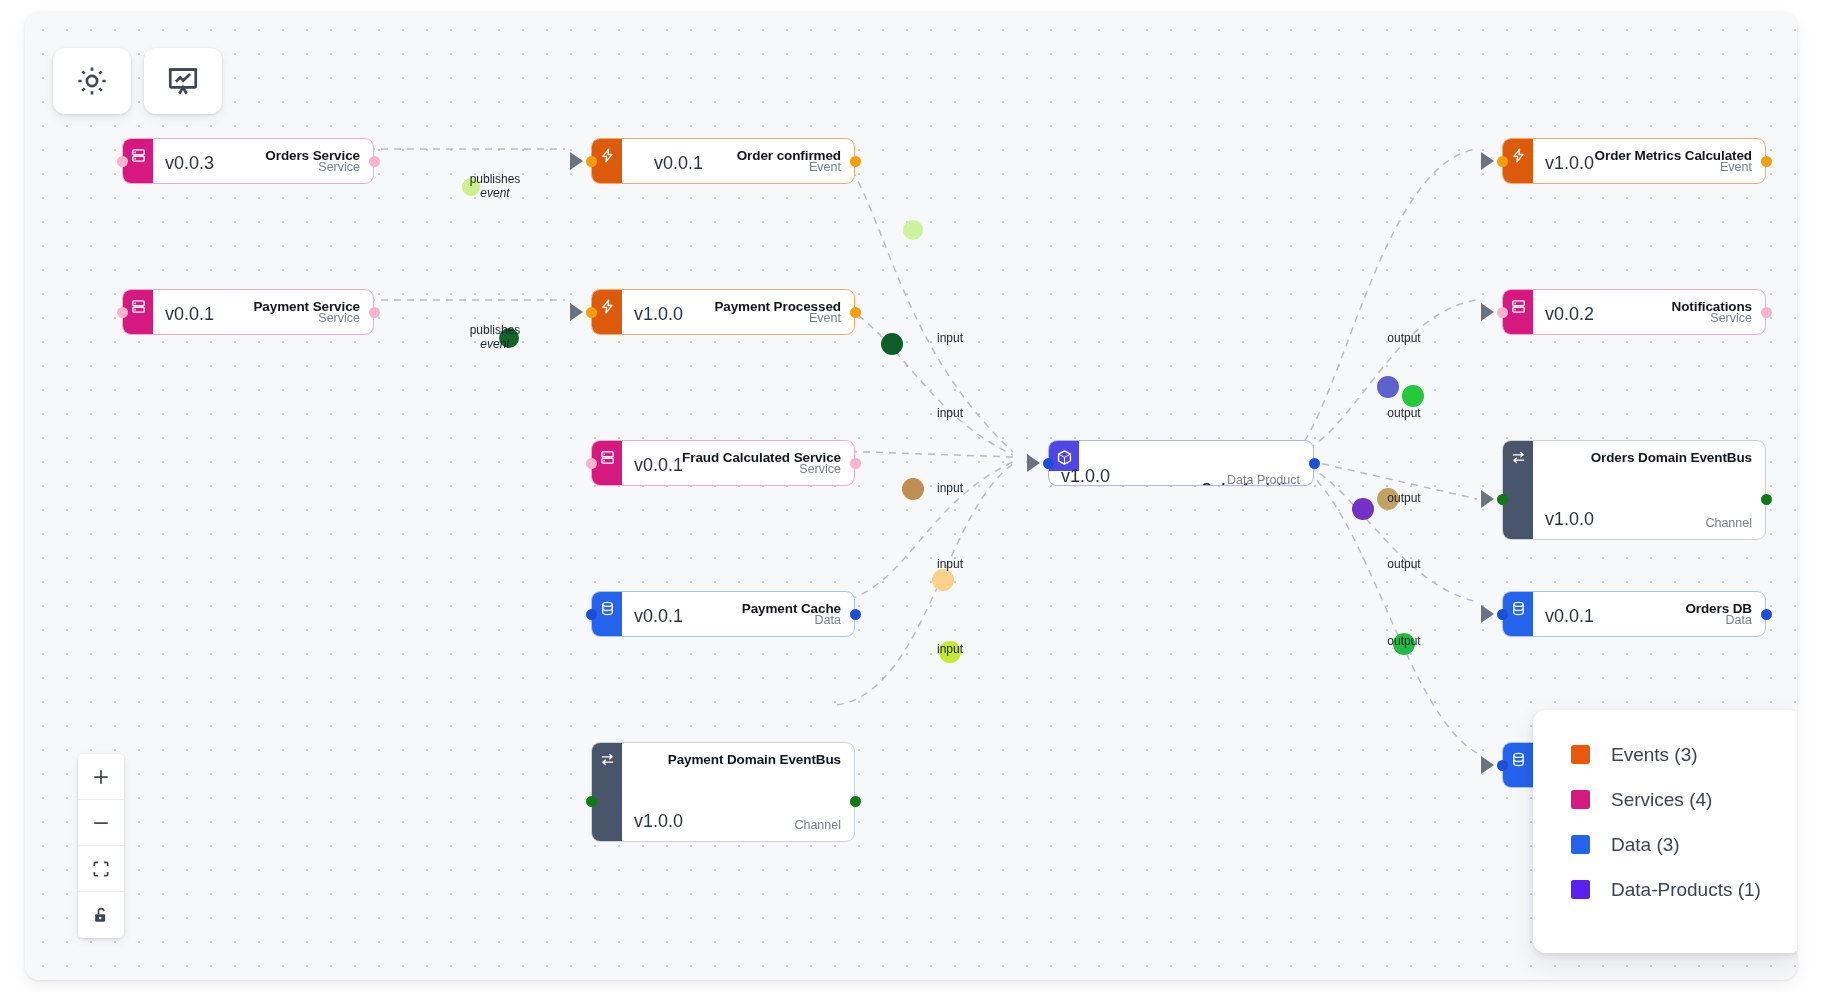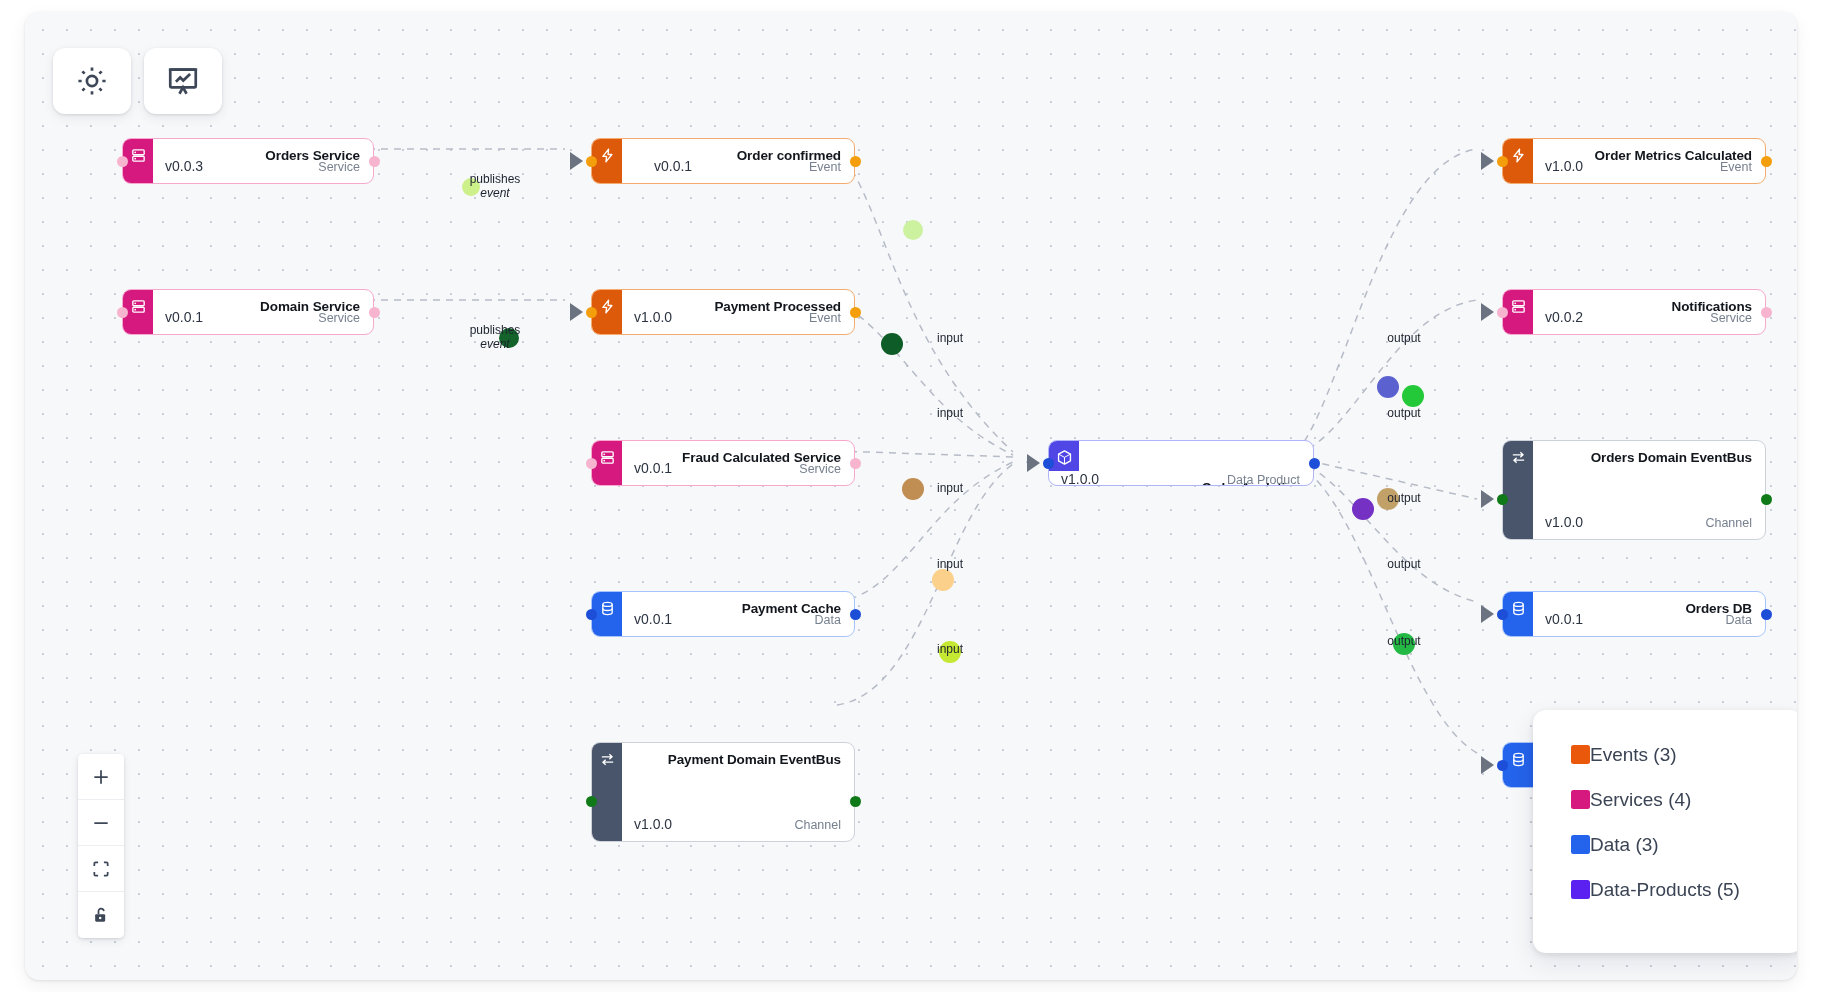--- a/index.html
+++ b/index.html
@@ -75,21 +75,21 @@
     padding: 9px 13px 0 12px;
     text-align: right;
   }
   .node-title {
     font-size: 13.5px; font-weight: bold; color: #12161d;
     letter-spacing: -.1px; line-height: 1.2;
     white-space: nowrap;
   }
   .node-version {
     position: absolute; left: 12px; bottom: 9px;
-    font-size: 14px; color: #2c3442;
+    font-size: 18px; color: #2c3442;
   }
   .node-kind {
     position: absolute; right: 13px; bottom: 9px;
     font-size: 12.5px; color: #77808f;
   }
 
   
   .t-service  { border: 1.4px solid #f6a8cd; }
   .t-service  .node-strip { background: #d5197f; }
   .t-event    { border: 1.4px solid #f5ab6e; }
@@ -141,21 +141,21 @@
   #legend {
     position: absolute; left: 1508px; top: 698px;
     width: 270px; height: 243px;
     background: #fff; border-radius: 13px;
     box-shadow: 0 2px 6px rgba(15,23,42,.10), 0 10px 26px rgba(15,23,42,.09);
     padding: 22px 0 0 38px;
     z-index: 40;
   }
   .legend-row { display: flex; align-items: center; height: 45px; }
   .legend-swatch { width: 19px; height: 19px; border-radius: 2.5px; flex: 0 0 19px; }
-  .legend-text { font-size: 19px; color: #3b4454; white-space: nowrap; }
+  .legend-text { margin-left: 21px; font-size: 19px; color: #3b4454; white-space: nowrap; }
 </style>
 </head>
 <body>
 
 <div id="canvas-frame">
   <div id="dot-grid"></div>
 
   <svg id="edge-layer" viewBox="0 0 1772 968" preserveAspectRatio="none">
 
     <path d="M330 137 L540 137"></path>
@@ -233,21 +233,21 @@
       <div class="arrowhead" style="left: 545px; top: 140px;"></div>
       <div class="node t-service" style="left: 97px; top: 277px; width: 252px; height: 46px;">
         <div class="node-strip">
           <svg viewBox="0 0 24 24">
             <rect x="4" y="4" width="16" height="7" rx="1.3"></rect>
             <rect x="4" y="13" width="16" height="7" rx="1.3"></rect>
             <path d="M7.3 7.5h.01M7.3 16.5h.01" stroke-linecap="round" stroke-width="2.4"></path>
           </svg>
         </div>
         <div class="node-body">
-          <div class="node-title">Domain Service</div>
+          <div class="node-title">Payment Service</div>
           <div class="node-version">v0.0.1</div>
           <div class="node-kind">Service</div>
         </div>
       </div>
       <div class="port left p-pink" style="left: 92px; top: 300px; margin-top: -5.5px; position: absolute;"></div>
       <div class="port right p-pink" style="left: 344px; top: 300px; margin-top: -5.5px; position: absolute;"></div>
       <div class="node t-event" style="left: 566px; top: 277px; width: 264px; height: 46px;">
         <div class="node-strip">
           <svg viewBox="0 0 24 24">
             <path d="M13.5 3L5.5 13.2h5.2L9.8 21l8.4-10.4h-5.4z" stroke-linejoin="round"></path>
@@ -469,16 +469,16 @@
       <div class="legend-row">
         <span class="legend-swatch" style="background: rgb(213, 25, 127);"></span>
         <span class="legend-text">Services (4)</span>
       </div>
       <div class="legend-row">
         <span class="legend-swatch" style="background: rgb(36, 99, 235);"></span>
         <span class="legend-text">Data (3)</span>
       </div>
       <div class="legend-row">
         <span class="legend-swatch" style="background: rgb(91, 33, 240);"></span>
-        <span class="legend-text">Data-Products (5)</span>
+        <span class="legend-text">Data-Products (1)</span>
       </div>
     </div>
 </div>
 
 </body></html>

